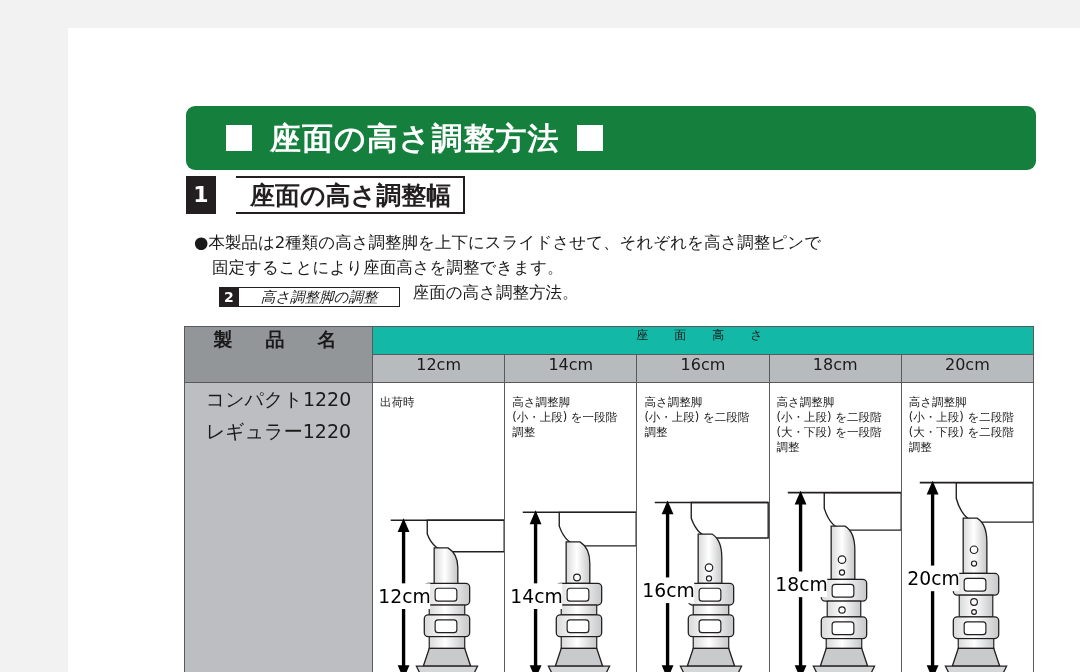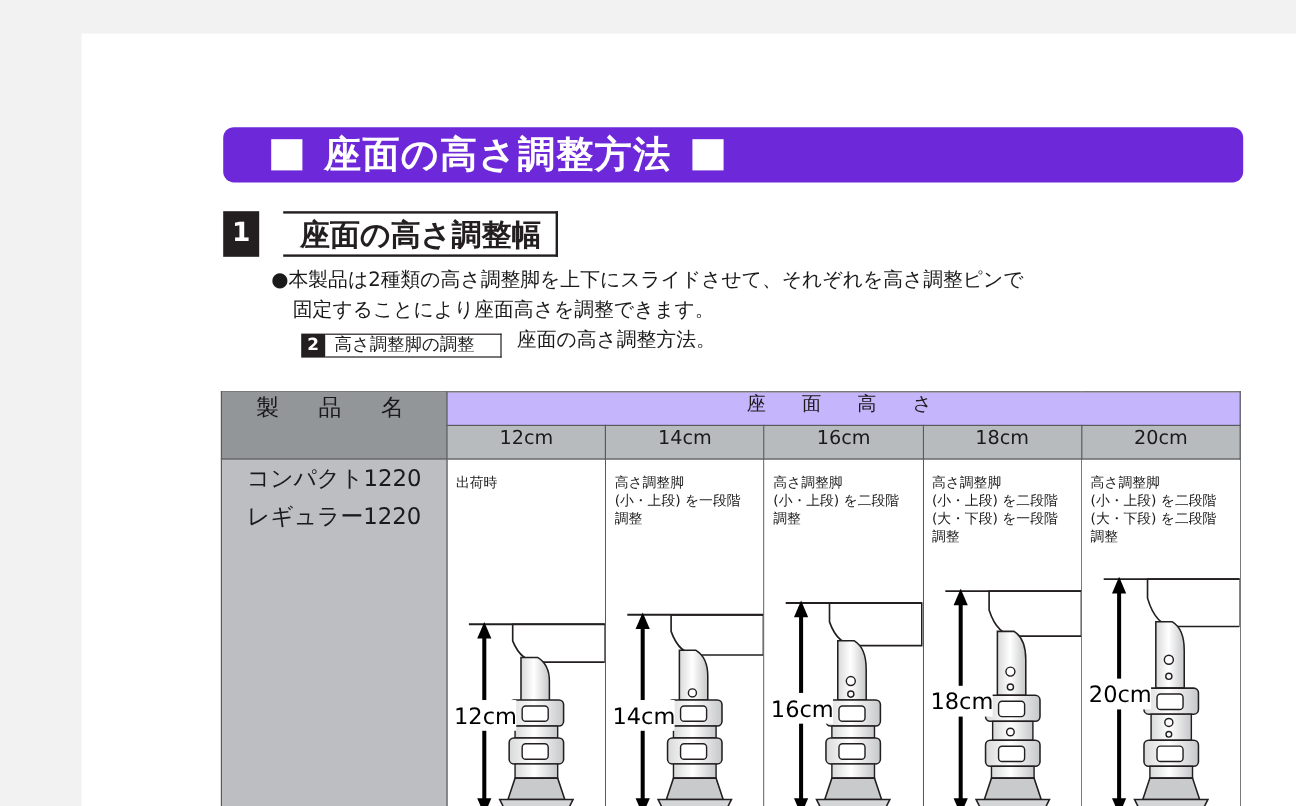--- a/index.html
+++ b/index.html
@@ -21,22 +21,22 @@
     height: 644px;
     background: #ffffff;
   }
 
   
   .title-banner {
     position: absolute;
     left: 118px;
     top: 78px;
     width: 850px;
-    height: 46px;
-    background: #6d28d9;
+    height: 64px;
+    background: #15803d;
     border-radius: 9px;
     display: flex;
     align-items: center;
     padding-left: 40px;
     box-sizing: border-box;
   }
   .title-sq {
     width: 26px;
     height: 26px;
     background: #ffffff;
@@ -84,26 +84,25 @@
     padding: 0 12px 0 14px;
     line-height: 1;
     white-space: nowrap;
     margin-left: 20px;
   }
 
   
   .body-block {
     position: absolute;
     left: 126px;
-    top: 192px;
+    top: 202px;
     width: 790px;
     color: #1a1a1a;
     font-size: 16.5px;
     line-height: 25px;
-    margin-left: 32px;
   }
   .body-line {
     white-space: nowrap;
   }
   .body-line.indent {
     padding-left: 18px;
   }
   .inline-ref {
     display: inline-flex;
     align-items: stretch;
@@ -117,26 +116,27 @@
     font-size: 14px;
     font-weight: bold;
     padding: 0 5px;
     display: flex;
     align-items: center;
     line-height: 1;
   }
   .inline-ref-label {
     border: 1.5px solid #231f20;
     border-left: none;
-    padding: 0 22px 0 8px;
+    padding: 0 22px 0 22px;
     font-size: 14.5px;
     display: flex;
     align-items: center;
     line-height: 1;
     white-space: nowrap;
+    font-style: italic;
   }
 
   
   .tbl {
     position: absolute;
     left: 116px;
     top: 298px;
     width: 850px;
     border-collapse: collapse;
     table-layout: fixed;
@@ -144,30 +144,30 @@
   .tbl td, .tbl th {
     border: 1px solid #595a5c;
     padding: 0;
     vertical-align: top;
   }
   .th-prod {
     width: 187px;
     background: #939699;
     color: #1a1a1a;
     font-size: 19px;
-    font-weight: normal;
+    font-weight: bold;
     letter-spacing: 7px;
     text-align: center;
     vertical-align: middle;
     height: 54px;
   }
   .th-group {
-    background: #c4b5fd;
+    background: #14b8a6;
     color: #1a1a1a;
-    font-size: 16px;
+    font-size: 12px;
     font-weight: normal;
     letter-spacing: 7px;
     text-align: center;
     vertical-align: middle;
     height: 27px;
   }
   .th-h {
     background: #b8bbbd;
     color: #1a1a1a;
     font-size: 16px;

